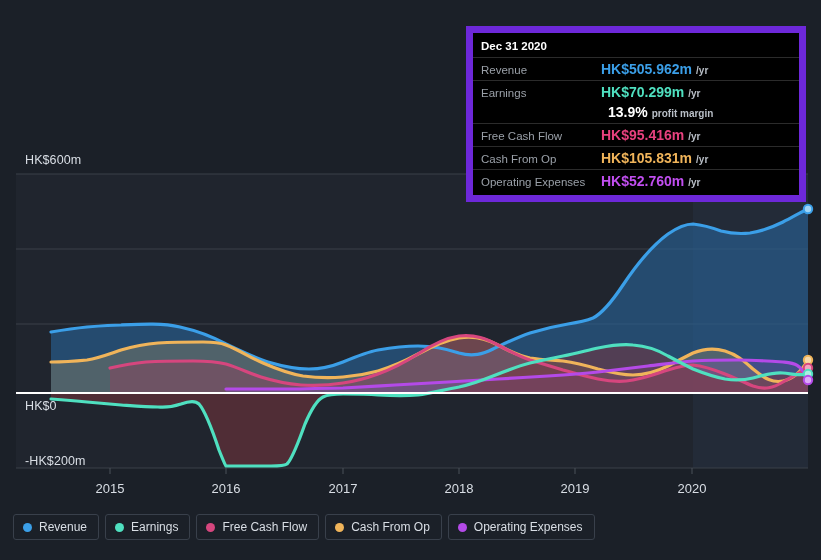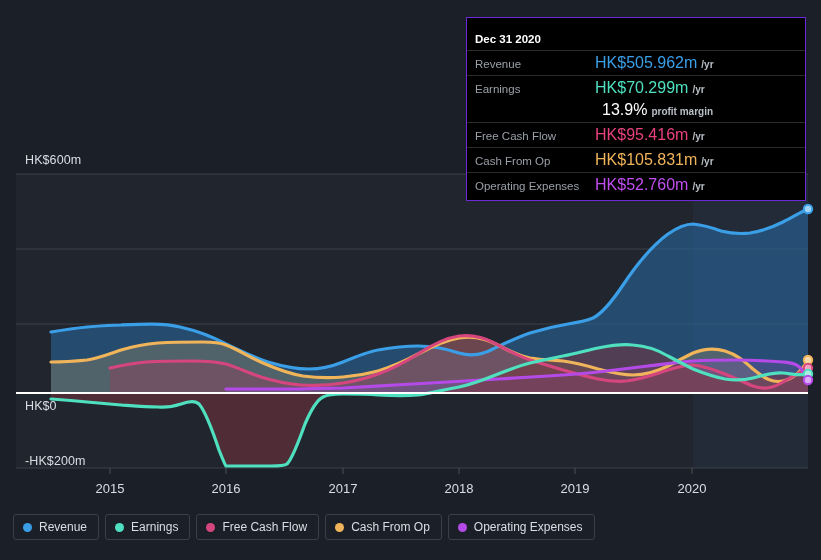--- a/index.html
+++ b/index.html
@@ -55,26 +55,26 @@
     font-size: 13px;
     color: #d9dee5;
     transform: translateX(-50%);
     white-space: nowrap;
   }
 
   
   .tooltip {
     position: absolute;
     left: 466px;
-    top: 17px;
+    top: 26px;
     width: 340px;
     background: #000000;
-    border: 1px solid #6d28d9;
+    border: 7px solid #6d28d9;
     box-sizing: border-box;
-    padding: 13px 0 3px 0;
+    padding: 5px 0 3px 0;
     font-size: 11.5px;
   }
   .tt-title {
     color: #ffffff;
     font-weight: bold;
     font-size: 11.5px;
     padding: 2px 8px 5px 8px;
   }
   .tt-row {
     display: flex;
@@ -83,22 +83,22 @@
     border-top: 1px solid #2b2b2b;
   }
   .tt-row.no-rule { border-top: none; padding-top: 1px; margin-left: 7px; }
   .tt-label {
     width: 120px;
     color: #9aa0a8;
     font-size: 11.5px;
     flex: 0 0 120px;
   }
   .tt-val {
-    font-weight: normal;
-    font-size: 16px;
+    font-weight: bold;
+    font-size: 14px;
   }
   .tt-unit {
     color: #b9bfc7;
     font-weight: bold;
     margin-left: 4px;
     font-size: 10px;
   }
   .tt-spacer { flex: 0 0 120px; }
 
   

